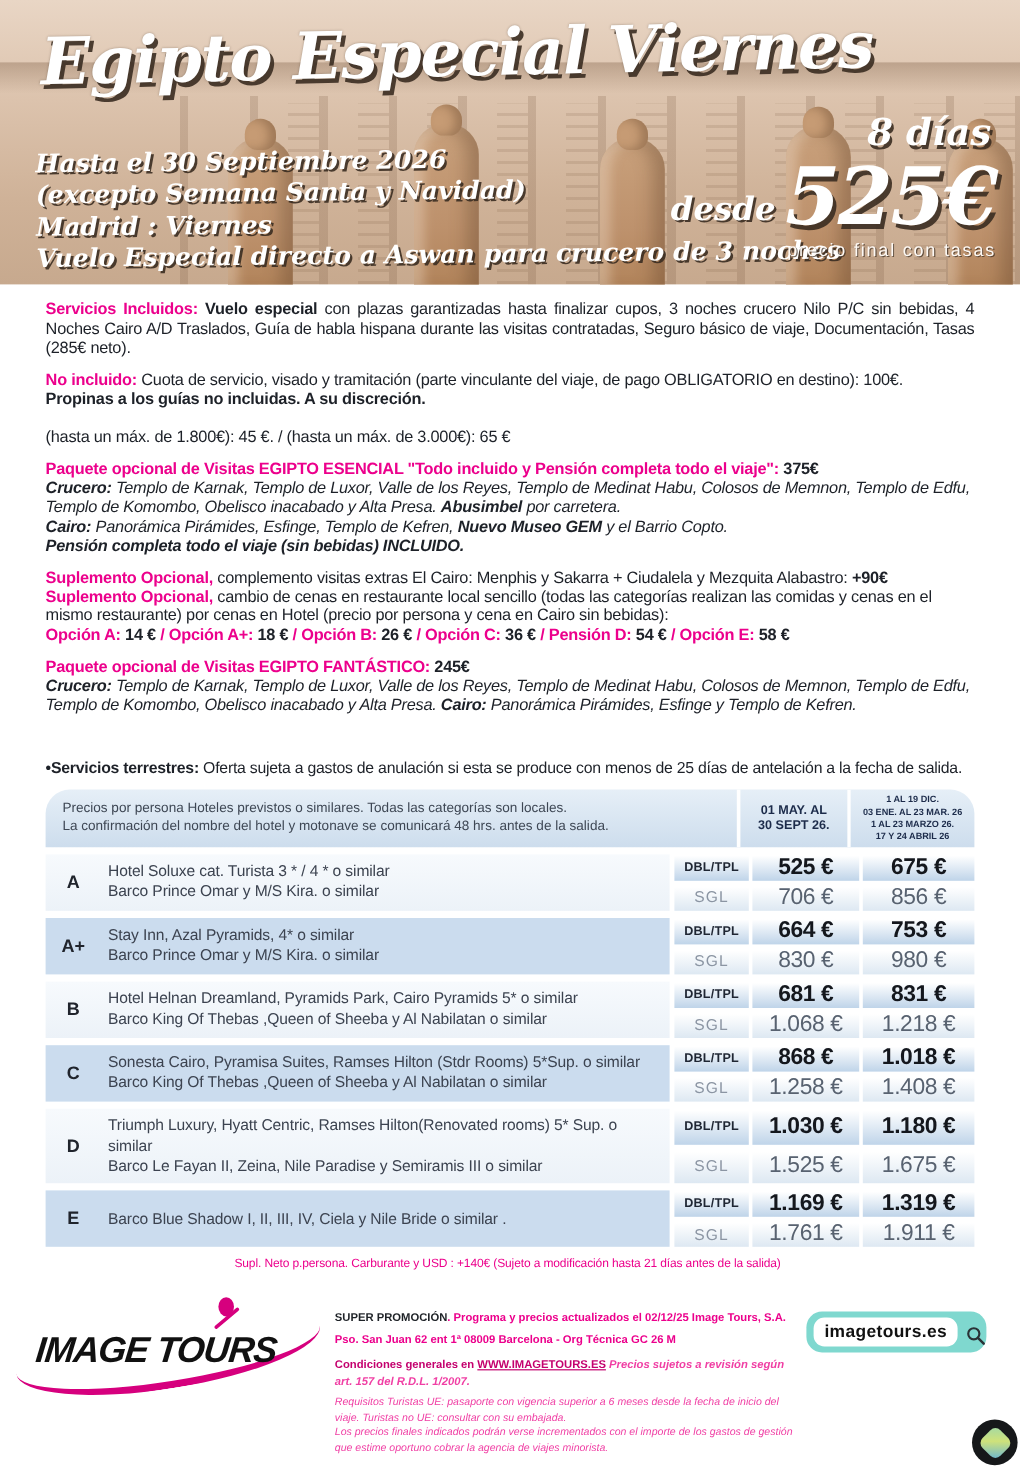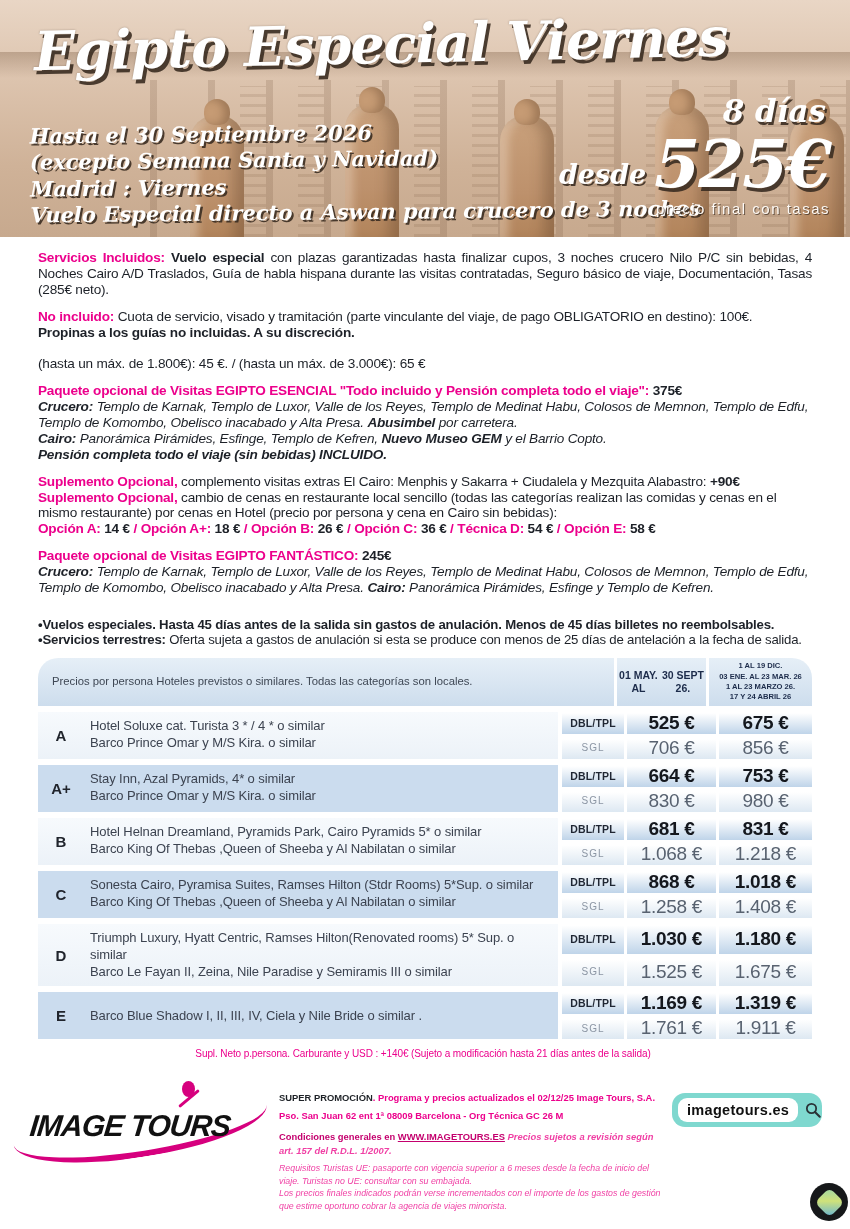--- a/index.html
+++ b/index.html
@@ -67,36 +67,36 @@
   .b{font-weight:700;}
   .i{font-style:italic;}
   .bi{font-style:italic;font-weight:700;}
   .opts{font-weight:700;margin-top:1px;}
   .bullets{margin-top:21px;margin-bottom:10px;font-size:13.2px;}
   
   .ptable{margin:2px 38px 0 38px;}
   .t-head{display:flex;align-items:stretch;background:linear-gradient(180deg,#e6eff7,#cddded);
     border-radius:20px 20px 0 0;min-height:48px;}
   .t-note{flex:1;padding:8px 14px;font-size:11.3px;line-height:1.35;color:#3e4754;display:flex;flex-direction:column;justify-content:center;}
-  .t-col1{width:92px;border-left:3px solid #fff;display:flex;flex-direction:row;justify-content:center;align-items:center;
+  .t-col1{width:92px;border-left:3px solid #fff;display:flex;flex-direction:column;justify-content:center;align-items:center;
     font-weight:800;font-size:10.5px;color:var(--navy);line-height:1.25;text-align:center;}
   .t-col2{width:106px;border-left:3px solid #fff;display:flex;flex-direction:column;justify-content:center;align-items:center;
     font-weight:800;font-size:7.6px;color:var(--navy);line-height:1.35;text-align:center;border-radius:0 20px 0 0;}
   .t-row{display:flex;margin-top:6px;align-items:stretch;}
   .t-left{flex:1;display:flex;align-items:center;}
   .t-row.light .t-left{background:linear-gradient(180deg,#f7fafd,#ecf2f8);}
   .t-row.blue  .t-left{background:var(--row-blue);}
   .t-cat{width:46px;text-align:center;font-weight:800;font-size:15px;color:#20242c;}
   .t-hotel{flex:1;font-size:13px;line-height:1.3;color:#3c4350;padding:6px 10px 6px 6px;letter-spacing:-.1px;}
   .t-prices{width:250px;margin-left:4px;display:grid;grid-template-columns:62px 89px 93px;grid-auto-rows:1fr;gap:3px;background:#fff;}
   .pc{display:flex;align-items:center;justify-content:center;}
   .pc.hd{background:linear-gradient(180deg,#ffffff 5%,#bfd4e9);}
   .pc.sg{background:linear-gradient(180deg,#ffffff 10%,#dde8f2);}
   .lab-dbl{font-weight:800;font-size:10.5px;color:#1f2633;letter-spacing:.2px;}
-  .lab-sgl{font-size:10px;color:#8b95a3;letter-spacing:1px;}
+  .lab-sgl{font-size:13px;color:#8b95a3;letter-spacing:1px;}
   .pr-dbl{font-weight:800;font-size:19px;color:#14171d;letter-spacing:-.3px;}
   .pr-sgl{font-weight:400;font-size:19px;color:#586270;letter-spacing:-.3px;}
   .t-foot{margin-top:9px;text-align:center;font-size:10px;color:var(--pink);padding-right:4px;letter-spacing:-.1px;}
   
   .footer{display:flex;padding:10px 28px 0 30px;margin-top:6px;}
   .logo{width:235px;position:relative;padding-top:34px;}
   .logo-text{font-style:italic;font-weight:900;font-size:30px;letter-spacing:-1px;color:#111;
     font-family:"Liberation Sans",sans-serif;transform:skewX(-6deg);white-space:nowrap;}
   .logo-swoosh{position:absolute;left:-18px;top:18px;width:256px;height:64px;border-radius:50%;
     border-bottom:6px solid #D6007E;transform:rotate(-9deg);}
@@ -104,21 +104,21 @@
   .logo-tick{position:absolute;left:146px;top:22px;width:26px;height:3px;background:#D6007E;transform:rotate(-40deg);border-radius:2px;}
   .foot-text{flex:1;padding:16px 6px 0 14px;font-size:9.4px;line-height:1.5;}
   .ft-line1 .dark{color:#1e2227;font-weight:800;}
   .ft-line1 .rest{color:var(--pink);font-weight:700;}
   .ft-addr{color:var(--pink);font-weight:700;margin-top:3px;}
   .ft-cond{margin-top:7px;color:var(--pink-dark);font-weight:800;}
   .ft-cond a{color:var(--pink-dark);}
   .ft-cond .it{font-weight:600;font-style:italic;color:#F03FA4;}
   .ft-legal{margin-top:4px;color:#F03FA4;font-style:italic;font-size:8.8px;line-height:1.45;}
   .site{width:150px;padding-top:18px;}
-  .site-box{background:var(--teal);border-radius:13px;padding:5px 6px;display:flex;align-items:center;gap:6px;cursor:pointer;}
+  .site-box{background:var(--teal);border-radius:13px;padding:5px 6px;display:flex;align-items:flex-end;gap:6px;cursor:pointer;}
   .site-inner{background:#fff;border-radius:9px;padding:4px 9px;font-weight:800;font-size:14.5px;color:#111;letter-spacing:.3px;}
   .mag{width:18px;height:18px;flex:0 0 auto;}
   .fab{position:absolute;right:2px;top:1183px;width:38px;height:38px;border-radius:50%;background:#16181a;
     display:flex;align-items:center;justify-content:center;cursor:pointer;}
   .fab-star{width:21px;height:21px;border-radius:28%;transform:rotate(45deg);
     background:linear-gradient(135deg,#9fd8a8 0%,#cfe27a 45%,#63b3d8 100%);}
 </style>
 </head>
 <body>
 
@@ -191,47 +191,48 @@
       <span>cambio de cenas en restaurante local sencillo (todas las categorías realizan las comidas y cenas en el mismo restaurante) por cenas en Hotel (precio por persona  y cena en Cairo sin bebidas):</span><br>
       <span class="opts">
         <span class="pink">Opción A:</span>
         <span>14 €</span><span class="pink"> / </span>
         <span class="pink">Opción A+:</span>
         <span>18 €</span><span class="pink"> / </span>
         <span class="pink">Opción B:</span>
         <span>26 €</span><span class="pink"> / </span>
         <span class="pink">Opción C:</span>
         <span>36 €</span><span class="pink"> / </span>
-        <span class="pink">Técnica D:</span>
+        <span class="pink">Pensión D:</span>
         <span>54 €</span><span class="pink"> / </span>
         <span class="pink">Opción E:</span>
         <span>58 €</span>
       </span>
     </p>
 
     <p class="sec">
       <span class="pink">Paquete opcional de Visitas EGIPTO FANTÁSTICO:</span>
       <span class="b">245€</span><br>
       <span class="bi">Crucero:</span>
       <span class="i">Templo de Karnak, Templo de Luxor,  Valle de los Reyes, Templo de Medinat Habu, Colosos de Memnon, Templo de Edfu, Templo de Komombo, Obelisco inacabado y Alta Presa.</span>
       <span class="bi">Cairo:</span>
       <span class="i">Panorámica Pirámides, Esfinge y Templo de Kefren.</span>
     </p>
 
     <p class="bullets">
-      <span class="b">•Vuelos especiales.  Hasta 45 días antes de la salida sin gastos de anulación.  Menos de 45 días billetes no reembolsables.</span><br>
+      <br>
       <span class="b">•Servicios terrestres:</span>
       <span>Oferta sujeta a gastos de anulación si esta se produce con menos de 25 días de antelación a la fecha de  salida.</span>
     </p>
   </div>
 
   <div class="ptable">
     <div class="t-head">
       <div class="t-note">
         <span>Precios por persona Hoteles previstos o similares. Todas las categorías son locales.</span>
+        <span>La confirmación del nombre del hotel y motonave se comunicará 48 hrs. antes de la salida.</span>
       </div>
       <div class="t-col1">
         <span>01 MAY. AL</span>
         <span>30 SEPT 26.</span>
       </div>
       <div class="t-col2">
         <span>1 AL 19 DIC.</span>
         <span>03 ENE. AL 23 MAR. 26</span>
         <span>1 AL 23 MARZO 26.</span>
         <span>17 Y 24 ABRIL 26</span>

